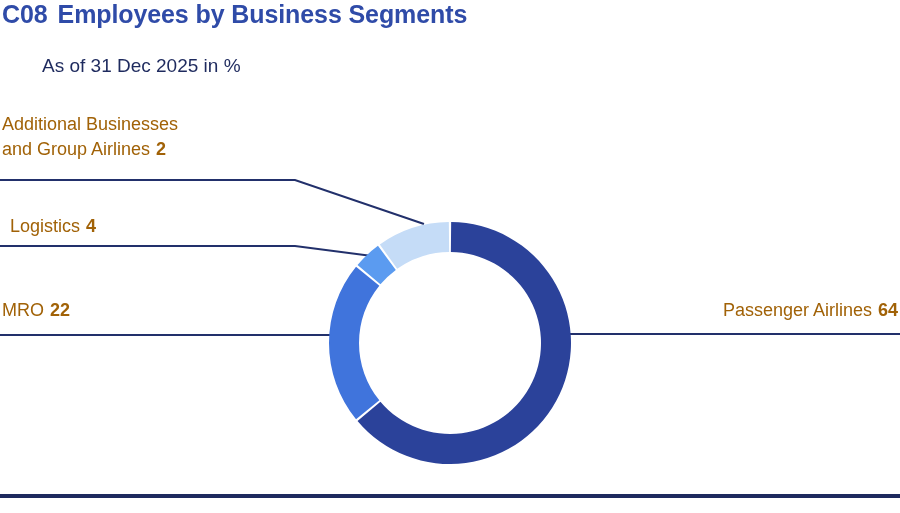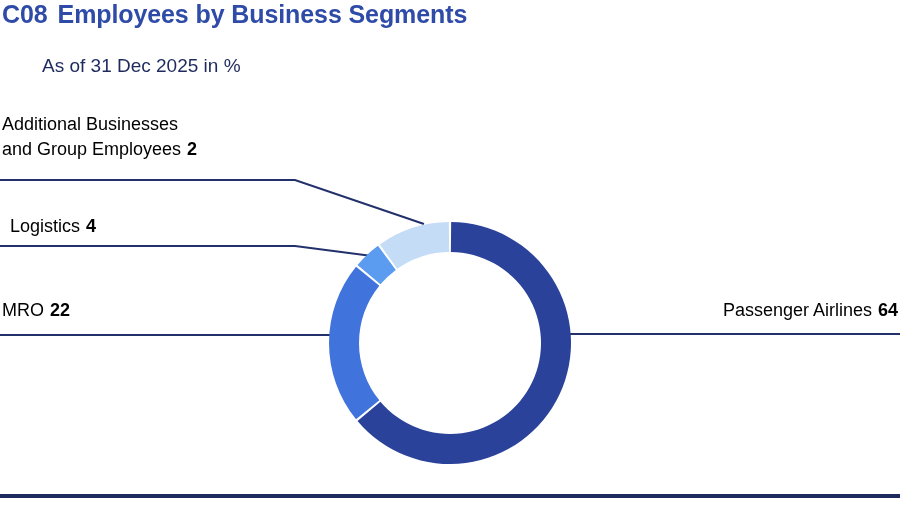--- a/index.html
+++ b/index.html
@@ -44,21 +44,21 @@
     color: #1e2a5e;
     white-space: pre;
     margin-left: 40px;
   }
 
   
   .callout {
     position: absolute;
     font-size: 18px;
     font-weight: normal;
-    color: #000000;
+    color: #a16207;
     white-space: pre;
     line-height: 25px;
   }
   .callout .val {
     font-weight: bold;
     margin-left: 6px;
   }
   .callout.right { text-align: left; }
 
   #label-additional { left: 2px; top: 112px; }
@@ -105,21 +105,21 @@
     <line x1="570" y1="334" x2="900" y2="334" stroke="#22306b" stroke-width="2"></line>
 
     <g id="donut-group">
         <path d="M 451.16149877895043 222.0055748367451 A 121 121 0 1 1 357.5125602954347 421.0196994155604 L 380.4433304701203 401.67597228773553 A 91 91 0 1 0 450.8735238750784 252.00419264581654 Z" fill="#2b429a"></path>
         <path d="M 356.03182592390107 419.229799034262 A 121 121 0 0 1 356.0318259239011 266.770200965738 L 379.3297203229339 285.670151139522 A 91 91 0 0 0 379.3297203229339 400.329848860478 Z" fill="#4074dc"></path>
         <path d="M 357.51256029543475 264.98030058443953 A 121 121 0 0 1 377.9415890283168 245.7961656711218 L 395.80731075683326 269.89628988489324 A 91 91 0 0 0 380.4433304701204 284.3240277122644 Z" fill="#5b9bf0"></path>
         <path d="M 379.82093353055006 244.43074196547622 A 121 121 0 0 1 448.8385012210495 222.0055748367451 L 449.12647612492157 252.00419264581654 A 91 91 0 0 0 397.2207020766947 268.8694009823003 Z" fill="#c5dcf7"></path>
       </g>
   </svg>
 
-  <div class="callout" id="label-additional"><span>Additional Businesses</span><br><span>and Group Employees</span><span class="val">2</span></div>
+  <div class="callout" id="label-additional"><span>Additional Businesses</span><br><span>and Group Airlines</span><span class="val">2</span></div>
 
   <div class="callout" id="label-logistics"><span>Logistics</span><span class="val">4</span></div>
 
   <div class="callout" id="label-mro"><span>MRO</span><span class="val">22</span></div>
 
   <div class="callout right" id="label-passenger"><span>Passenger Airlines</span><span class="val">64</span></div>
 
   <div class="footer-rule"></div>
 </div>
 

